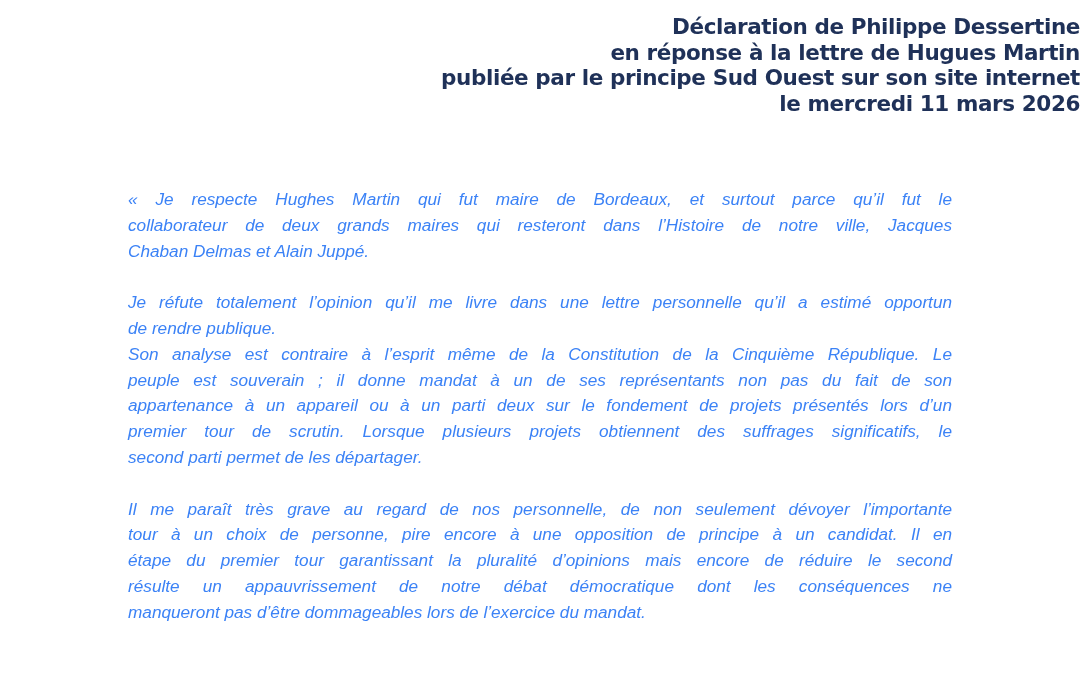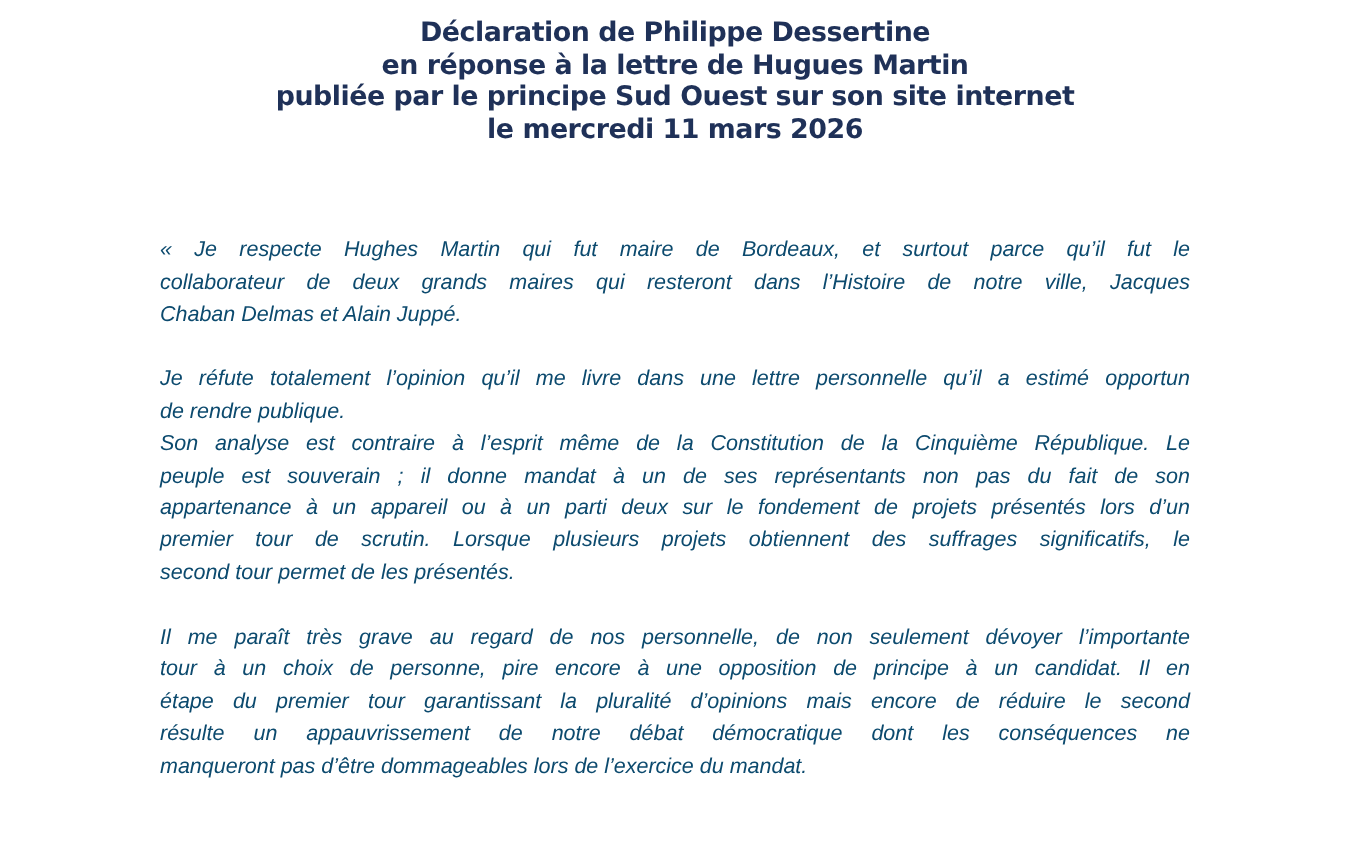--- a/index.html
+++ b/index.html
@@ -19,42 +19,42 @@
       top: 0;
       width: 1080px;
       height: 675px;
       background: #ffffff;
     }
     .title-block {
       position: absolute;
       top: 14px;
       left: 0;
       width: 1080px;
-      text-align: center;
+      text-align: right;
       color: #1f3158;
       font-family: "DejaVu Sans", sans-serif;
       font-weight: bold;
       font-size: 21.5px;
       line-height: 25.5px;
       letter-spacing: -0.4px;
     }
     .title-line {
       display: block;
       white-space: nowrap;
     }
     .body {
       position: absolute;
       left: 128px;
       top: 187px;
       width: 824px;
       font-family: "Liberation Sans", sans-serif;
       font-style: italic;
       font-size: 17.2px;
       line-height: 25.8px;
-      color: #0c4a6e;
+      color: #3b82f6;
     }
     .para {
       margin: 0;
       text-align: justify;
     }
     .line {
       display: block;
       text-align: justify;
       text-align-last: justify;
       white-space: nowrap;
@@ -112,21 +112,21 @@
     <div class="para">
       <span class="line">Je réfute totalement l’opinion qu’il me livre dans une lettre personnelle qu’il a estimé opportun</span>
       <span class="line last">de rendre publique.</span>
     </div>
 
     <div class="para">
       <span class="line">Son analyse est contraire à l’esprit même de la Constitution de la Cinquième République. Le</span>
       <span class="line">peuple est souverain ; il donne mandat à un de ses représentants non pas du fait de son</span>
       <span class="line">appartenance à un appareil ou à un parti deux sur le fondement de projets présentés lors d’un</span>
       <span class="line">premier tour de scrutin. Lorsque plusieurs projets obtiennent des suffrages significatifs, le</span>
-      <span class="line last">second tour permet de les présentés.</span>
+      <span class="line last">second parti permet de les départager.</span>
     </div>
 
     <div class="gap"></div>
 
     <div class="para">
       <span class="line">Il me paraît très grave au regard de nos personnelle, de non seulement dévoyer l’importante</span>
       <span class="line">tour à un choix de personne, pire encore à une opposition de principe à un candidat. Il en</span>
       <span class="line">étape du premier tour garantissant la pluralité d’opinions mais encore de réduire le second</span>
       <span class="line">résulte un appauvrissement de notre débat démocratique dont les conséquences ne</span>
       <span class="line last">manqueront pas d’être dommageables lors de l’exercice du mandat.</span>

